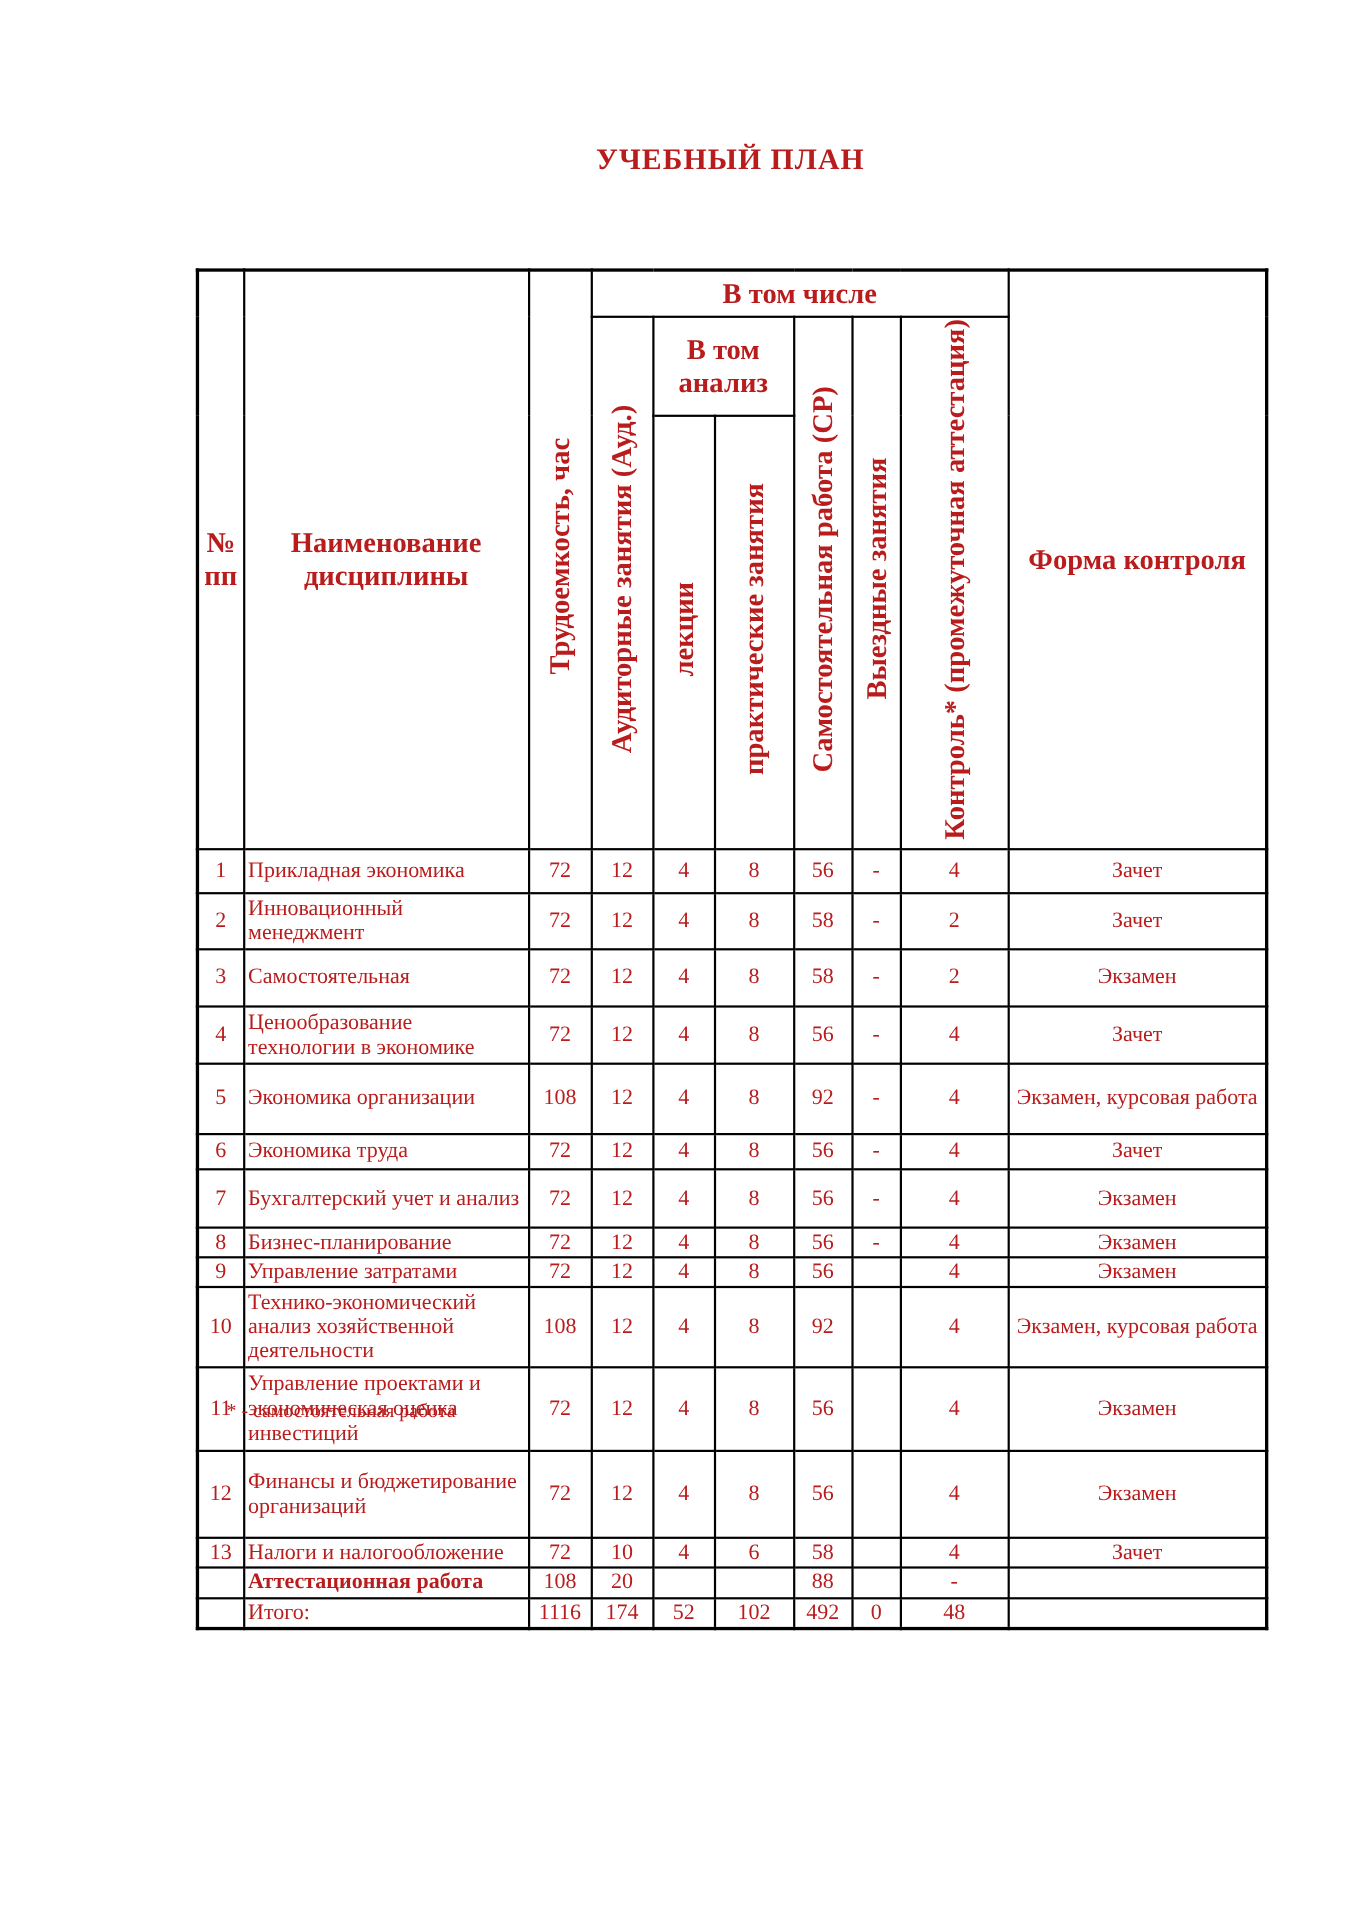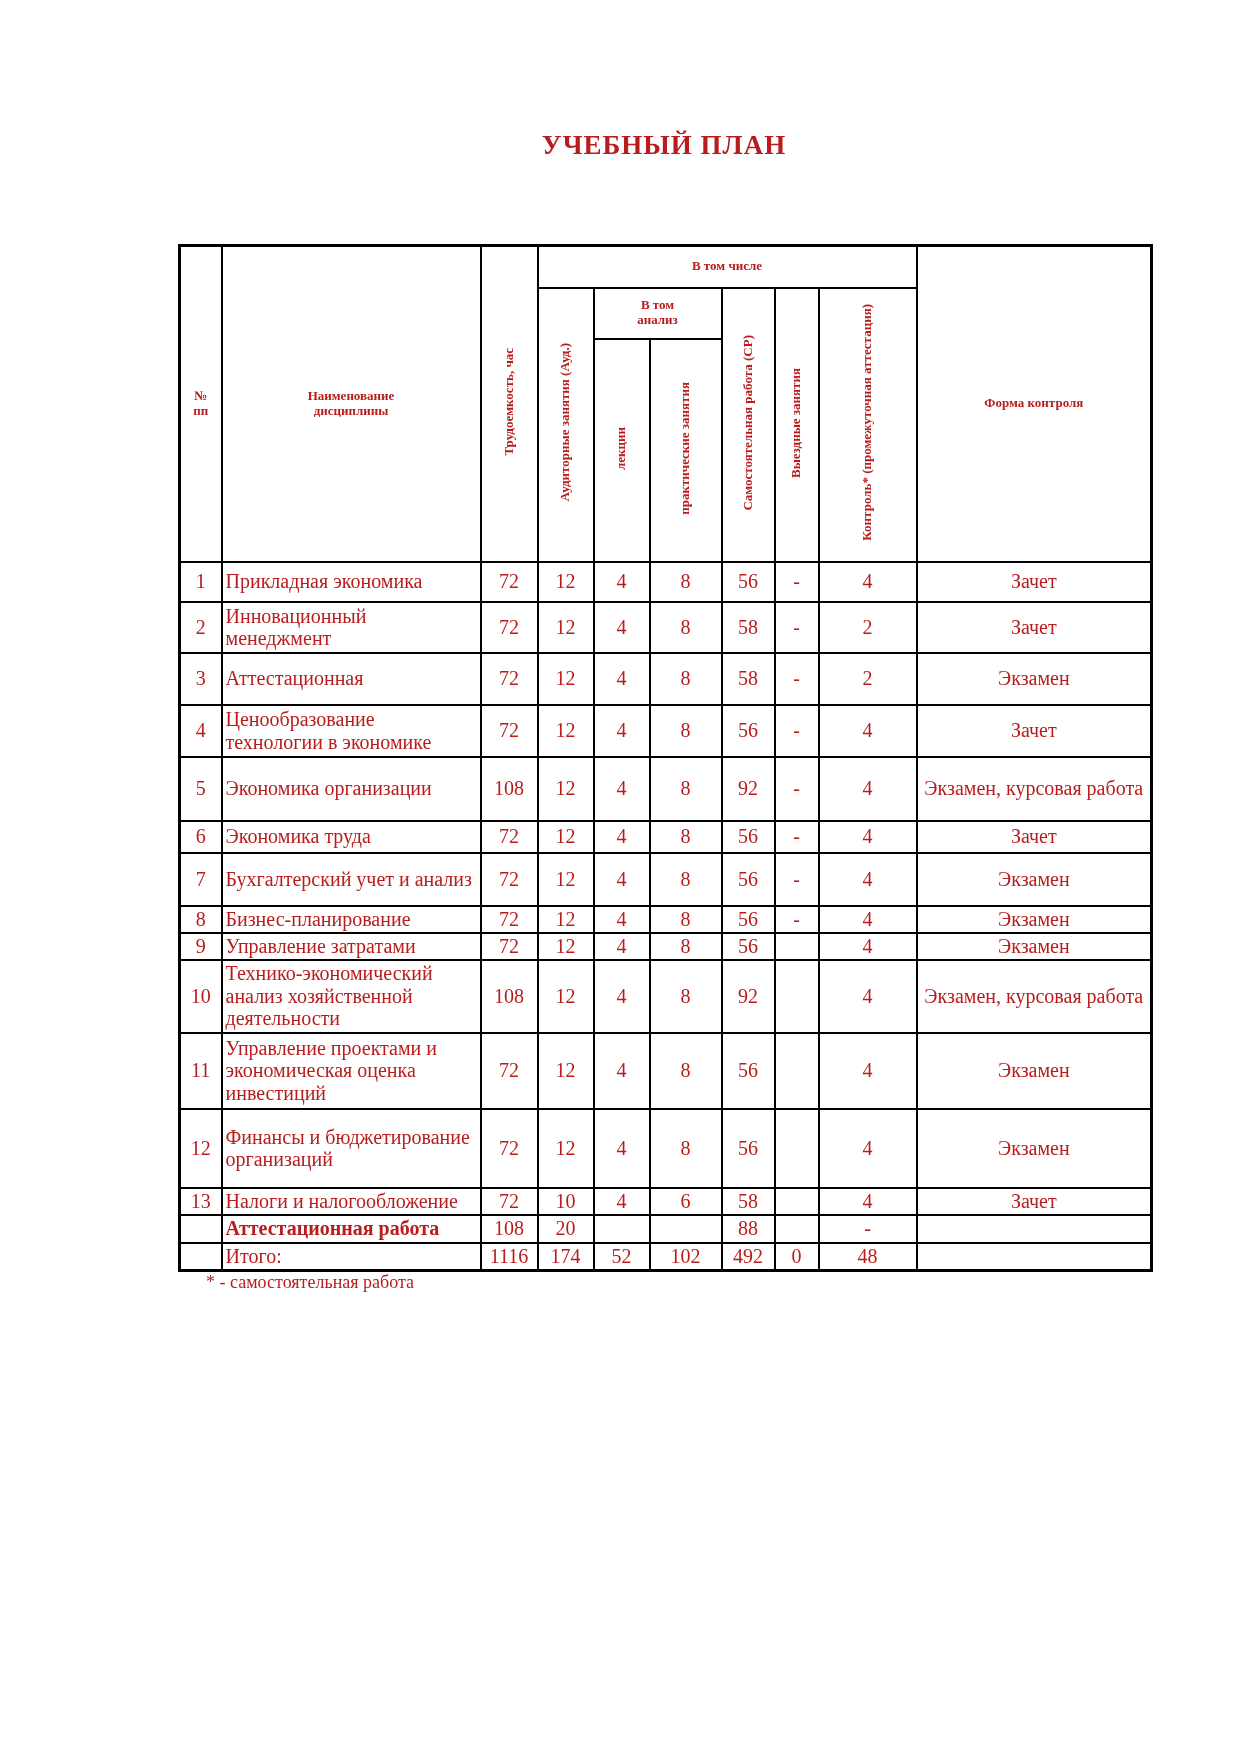--- a/index.html
+++ b/index.html
@@ -20,21 +20,21 @@
   table.plan th, table.plan td {
     border:2px solid #000; padding:1px 3px; overflow:hidden;
   }
   
   .col-num{width:42px} .col-name{width:259px} .col-trud{width:57px}
   .col-aud{width:56px} .col-lek{width:56px} .col-prak{width:72px}
   .col-sr{width:53px} .col-vyezd{width:44px} .col-kontrol{width:98px}
   .col-forma{width:235px}
   
   thead th {
-    font-weight:bold; font-size:13px; text-align:center;
+    font-weight:bold; font-size:26px; text-align:center;
     vertical-align:middle; line-height:1.15; padding:2px;
   }
   thead tr.h1 { height:42px; }
   thead tr.h2 { height:51px; }
   thead tr.h3 { height:223px; }
   .pre { white-space:pre-line; }
   th.vcell span {
     display:inline-block; writing-mode:vertical-rl; transform:rotate(180deg);
     line-height:1.12; white-space:normal;
   }
@@ -128,21 +128,21 @@
     <td class="c-center">12</td>
     <td class="c-center">4</td>
     <td class="c-center">8</td>
     <td class="c-center">58</td>
     <td class="c-center">-</td>
     <td class="c-center">2</td>
     <td class="c-form">Зачет</td>
   </tr>
           <tr>
     <td class="c-num">3</td>
-    <td class="c-name">Аттестационная</td>
+    <td class="c-name">Самостоятельная</td>
     <td class="c-center">72</td>
     <td class="c-center">12</td>
     <td class="c-center">4</td>
     <td class="c-center">8</td>
     <td class="c-center">58</td>
     <td class="c-center">-</td>
     <td class="c-center">2</td>
     <td class="c-form">Экзамен</td>
   </tr>
           <tr>

